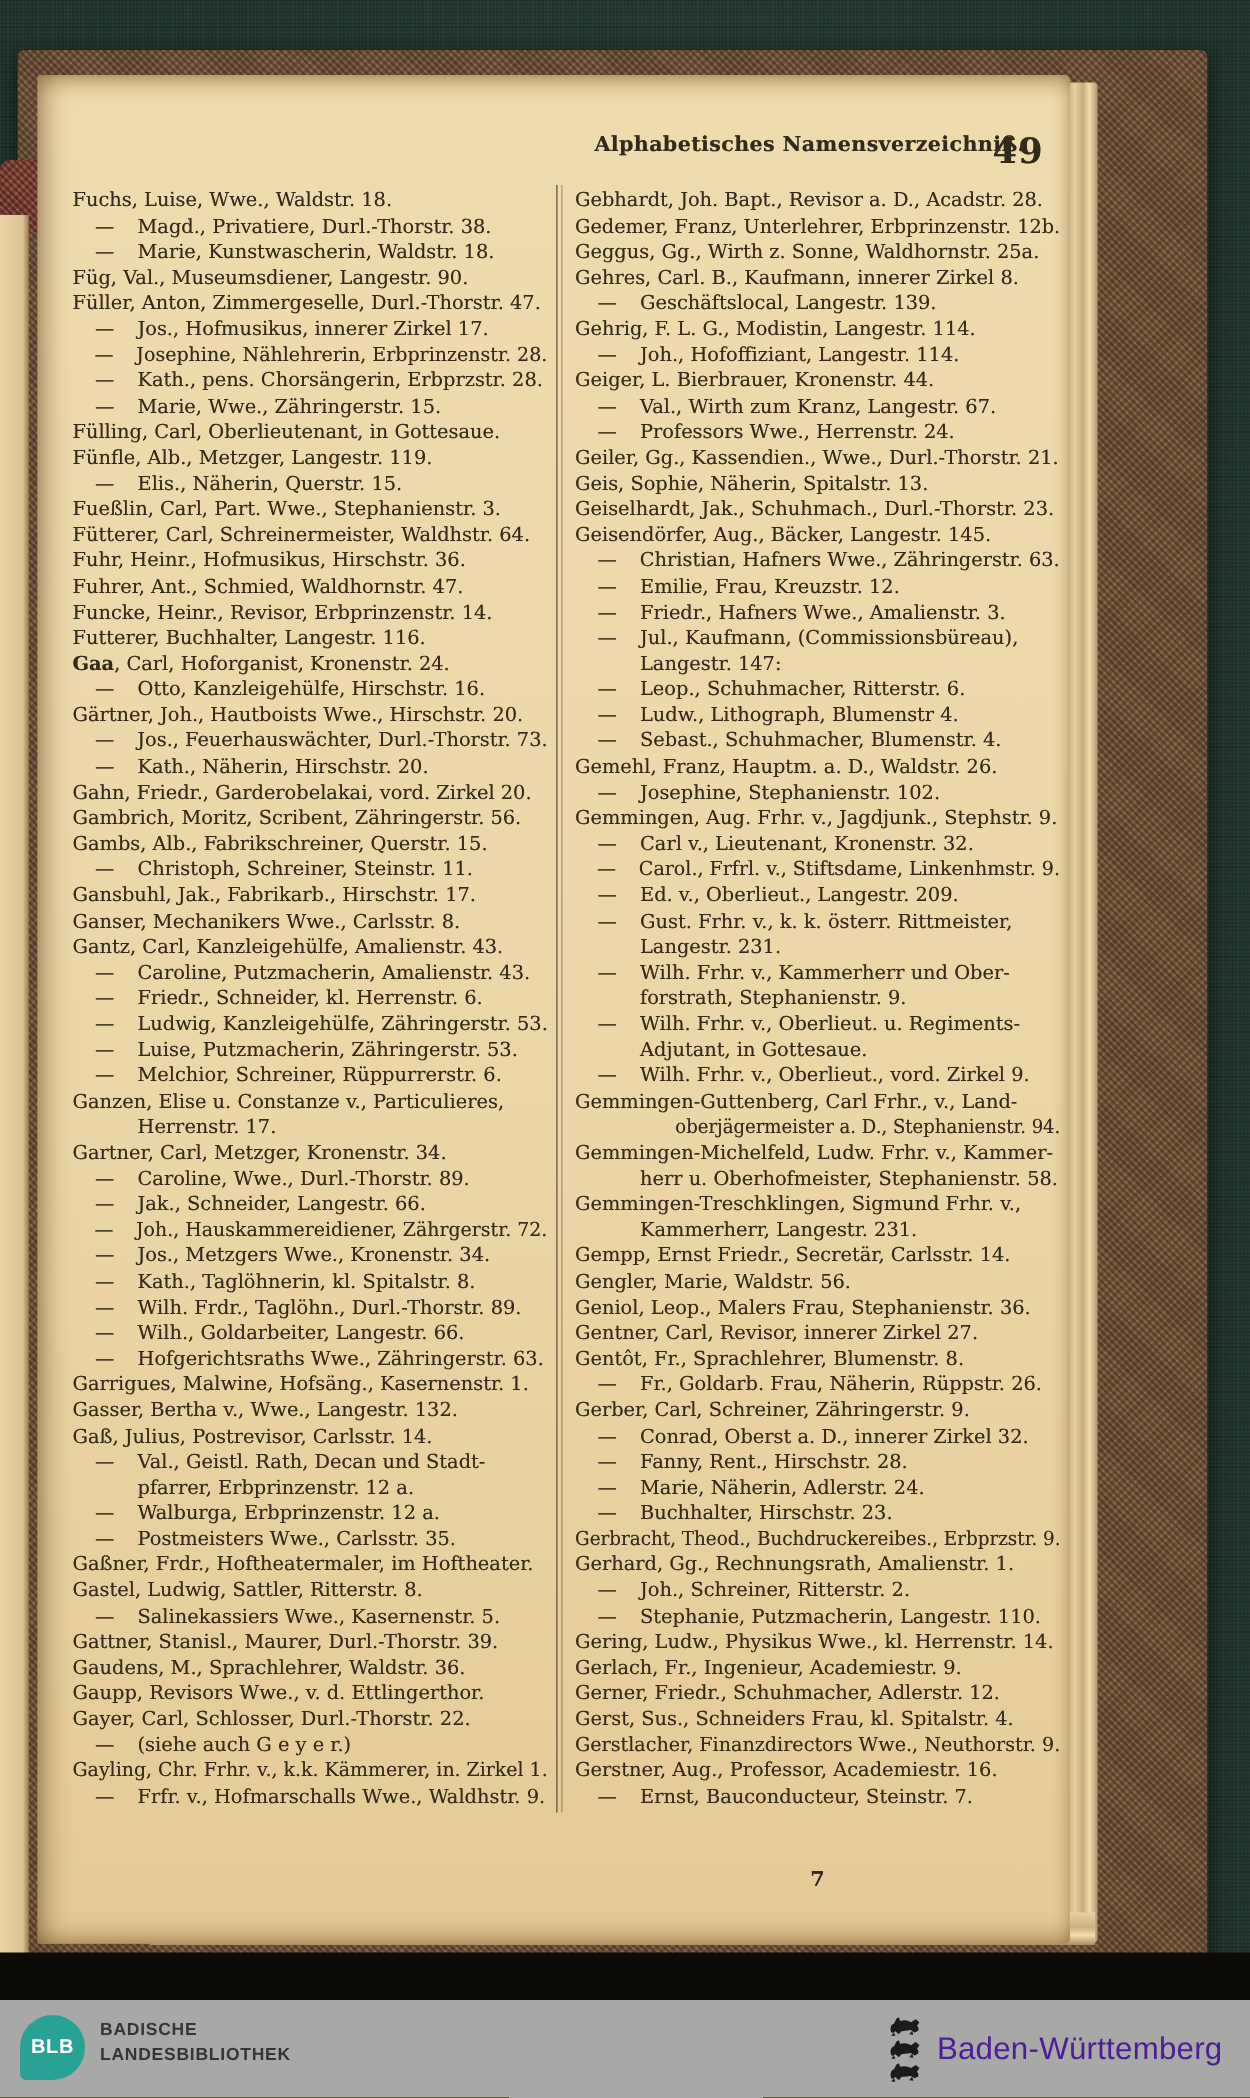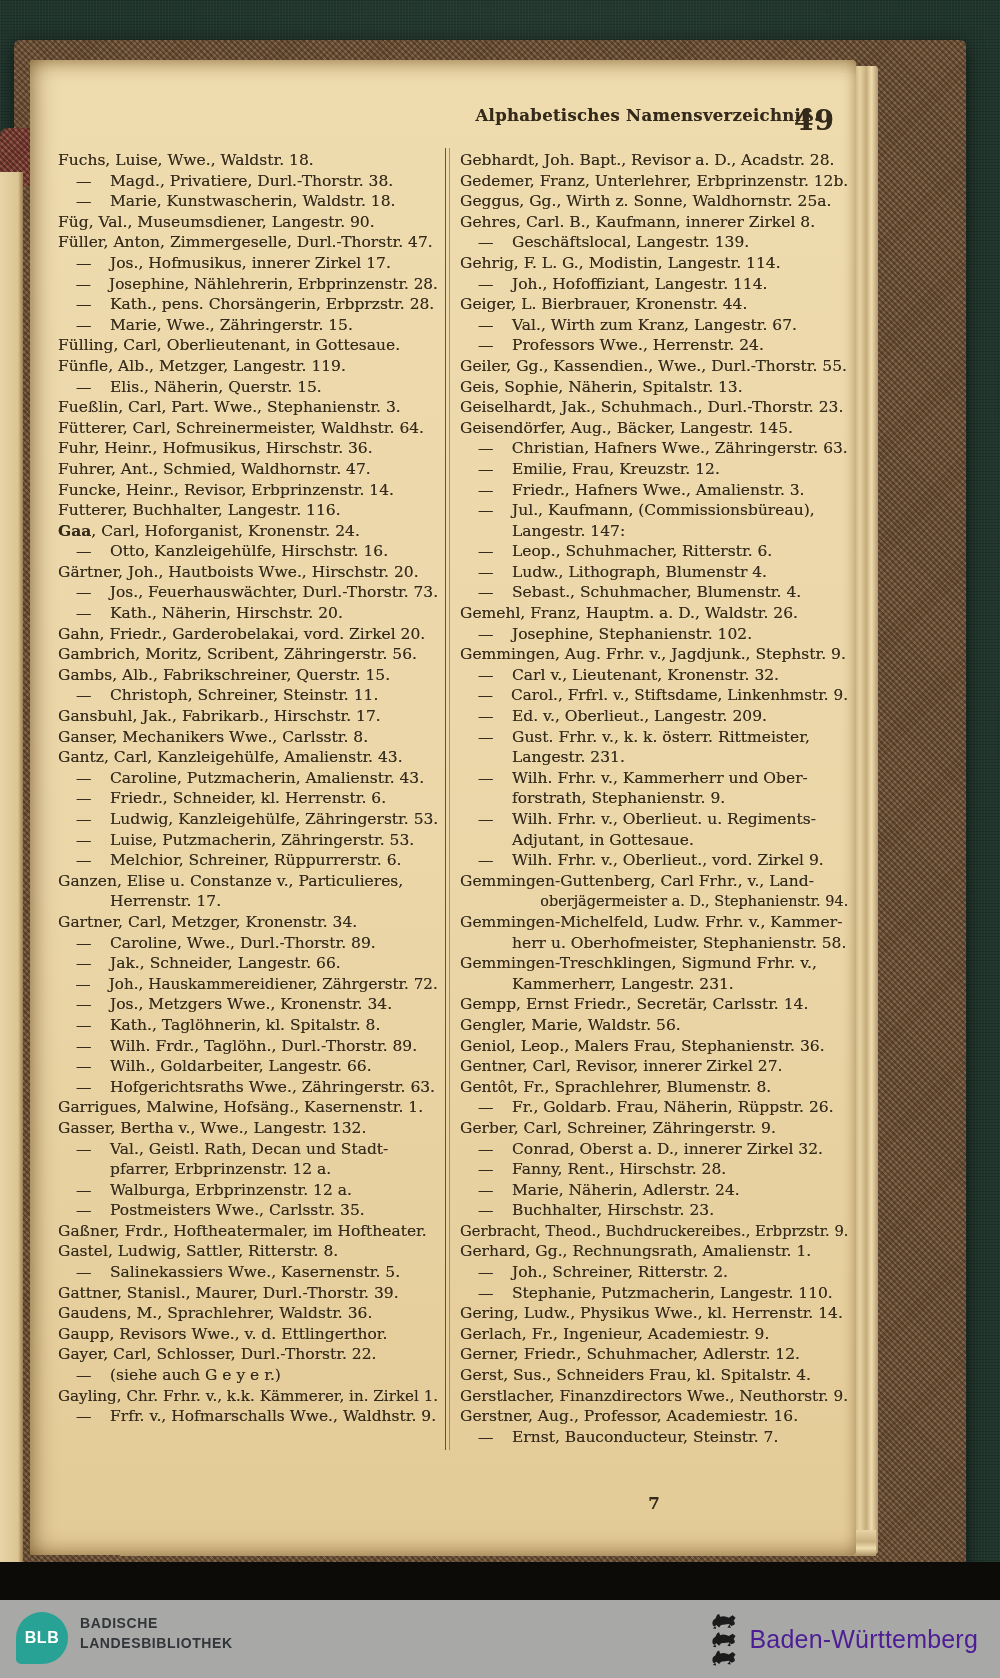--- a/index.html
+++ b/index.html
@@ -166,20 +166,21 @@
       <div class="line dash"><span class="dash">—</span>Caroline, Wwe., Durl.-Thorstr. 89.</div>
       <div class="line dash"><span class="dash">—</span>Jak., Schneider, Langestr. 66.</div>
       <div class="line dash" style="transform: scaleX(0.976864);"><span class="dash">—</span>Joh., Hauskammereidiener, Zährgerstr. 72.</div>
       <div class="line dash"><span class="dash">—</span>Jos., Metzgers Wwe., Kronenstr. 34.</div>
       <div class="line dash"><span class="dash">—</span>Kath., Taglöhnerin, kl. Spitalstr. 8.</div>
       <div class="line dash"><span class="dash">—</span>Wilh. Frdr., Taglöhn., Durl.-Thorstr. 89.</div>
       <div class="line dash"><span class="dash">—</span>Wilh., Goldarbeiter, Langestr. 66.</div>
       <div class="line dash"><span class="dash">—</span>Hofgerichtsraths Wwe., Zähringerstr. 63.</div>
       <div class="line entry">Garrigues, Malwine, Hofsäng., Kasernenstr. 1.</div>
       <div class="line entry">Gasser, Bertha v., Wwe., Langestr. 132.</div>
+      <div class="line entry">Gaß, Julius, Postrevisor, Carlsstr. 14.</div>
       <div class="line dash"><span class="dash">—</span>Val., Geistl. Rath, Decan und Stadt-</div>
       <div class="line cont">pfarrer, Erbprinzenstr. 12 a.</div>
       <div class="line dash"><span class="dash">—</span>Walburga, Erbprinzenstr. 12 a.</div>
       <div class="line dash"><span class="dash">—</span>Postmeisters Wwe., Carlsstr. 35.</div>
       <div class="line entry">Gaßner, Frdr., Hoftheatermaler, im Hoftheater.</div>
       <div class="line entry">Gastel, Ludwig, Sattler, Ritterstr. 8.</div>
       <div class="line dash"><span class="dash">—</span>Salinekassiers Wwe., Kasernenstr. 5.</div>
       <div class="line entry">Gattner, Stanisl., Maurer, Durl.-Thorstr. 39.</div>
       <div class="line entry">Gaudens, M., Sprachlehrer, Waldstr. 36.</div>
       <div class="line entry">Gaupp, Revisors Wwe., v. d. Ettlingerthor.</div>
@@ -192,21 +193,21 @@
       <div class="line entry">Gebhardt, Joh. Bapt., Revisor a. D., Acadstr. 28.</div>
       <div class="line entry" style="transform: scaleX(0.994872);">Gedemer, Franz, Unterlehrer, Erbprinzenstr. 12b.</div>
       <div class="line entry">Geggus, Gg., Wirth z. Sonne, Waldhornstr. 25a.</div>
       <div class="line entry">Gehres, Carl. B., Kaufmann, innerer Zirkel 8.</div>
       <div class="line dash"><span class="dash">—</span>Geschäftslocal, Langestr. 139.</div>
       <div class="line entry">Gehrig, F. L. G., Modistin, Langestr. 114.</div>
       <div class="line dash"><span class="dash">—</span>Joh., Hofoffiziant, Langestr. 114.</div>
       <div class="line entry">Geiger, L. Bierbrauer, Kronenstr. 44.</div>
       <div class="line dash"><span class="dash">—</span>Val., Wirth zum Kranz, Langestr. 67.</div>
       <div class="line dash"><span class="dash">—</span>Professors Wwe., Herrenstr. 24.</div>
-      <div class="line entry">Geiler, Gg., Kassendien., Wwe., Durl.-Thorstr. 55.</div>
+      <div class="line entry">Geiler, Gg., Kassendien., Wwe., Durl.-Thorstr. 21.</div>
       <div class="line entry">Geis, Sophie, Näherin, Spitalstr. 13.</div>
       <div class="line entry">Geiselhardt, Jak., Schuhmach., Durl.-Thorstr. 23.</div>
       <div class="line entry">Geisendörfer, Aug., Bäcker, Langestr. 145.</div>
       <div class="line dash" style="transform: scaleX(0.997429);"><span class="dash">—</span>Christian, Hafners Wwe., Zähringerstr. 63.</div>
       <div class="line dash"><span class="dash">—</span>Emilie, Frau, Kreuzstr. 12.</div>
       <div class="line dash"><span class="dash">—</span>Friedr., Hafners Wwe., Amalienstr. 3.</div>
       <div class="line dash"><span class="dash">—</span>Jul., Kaufmann, (Commissionsbüreau),</div>
       <div class="line cont">Langestr. 147:</div>
       <div class="line dash"><span class="dash">—</span>Leop., Schuhmacher, Ritterstr. 6.</div>
       <div class="line dash"><span class="dash">—</span>Ludw., Lithograph, Blumenstr 4.</div>

